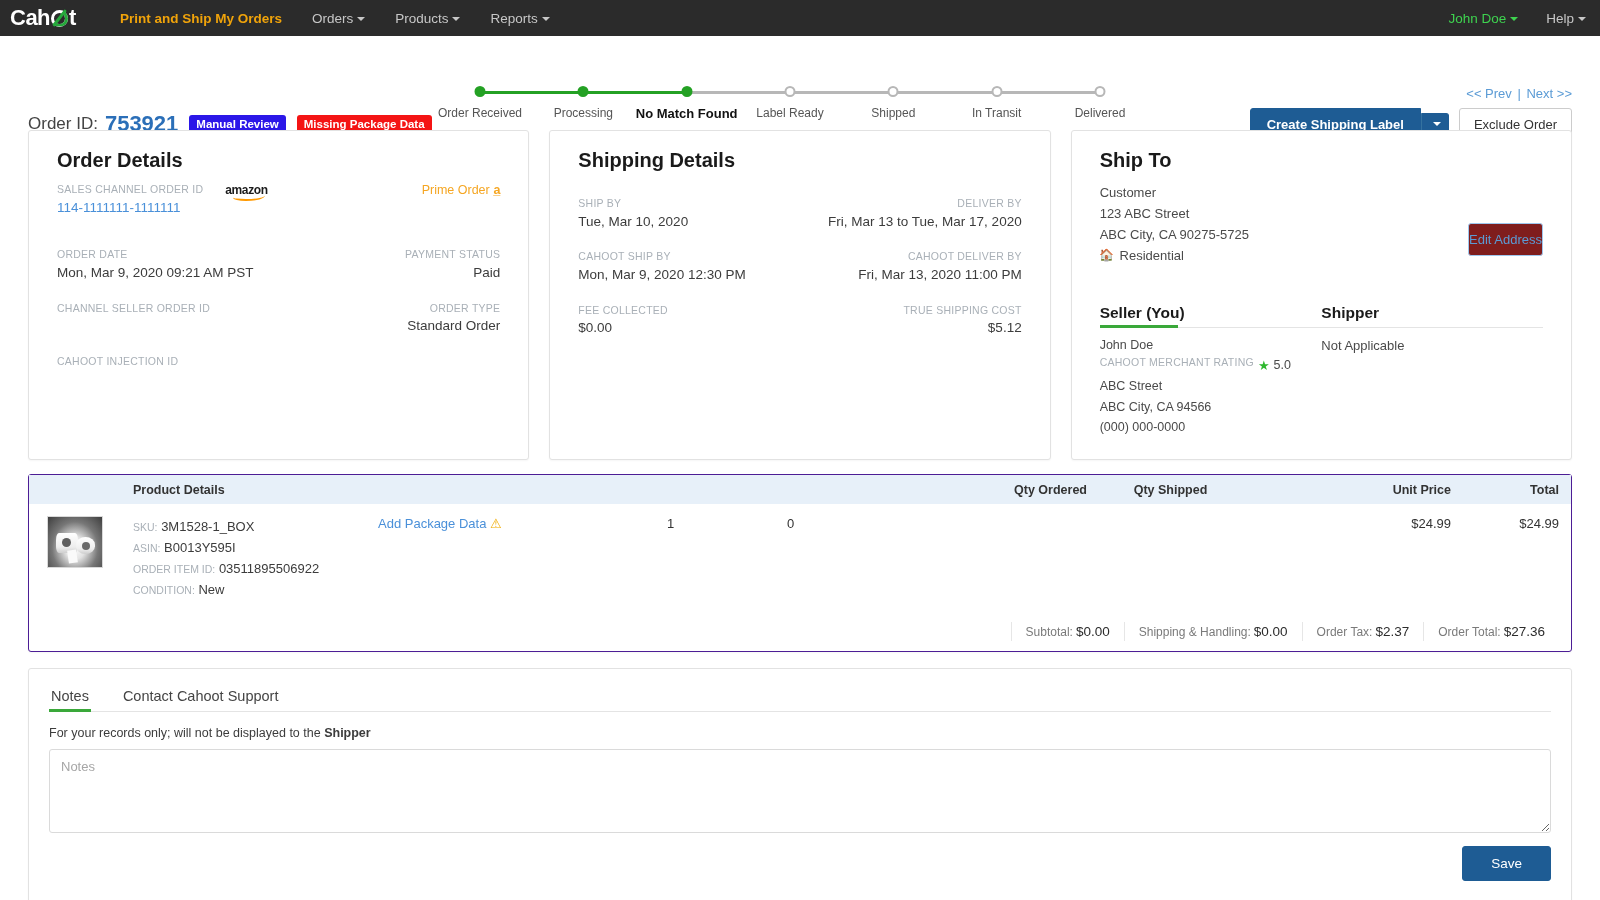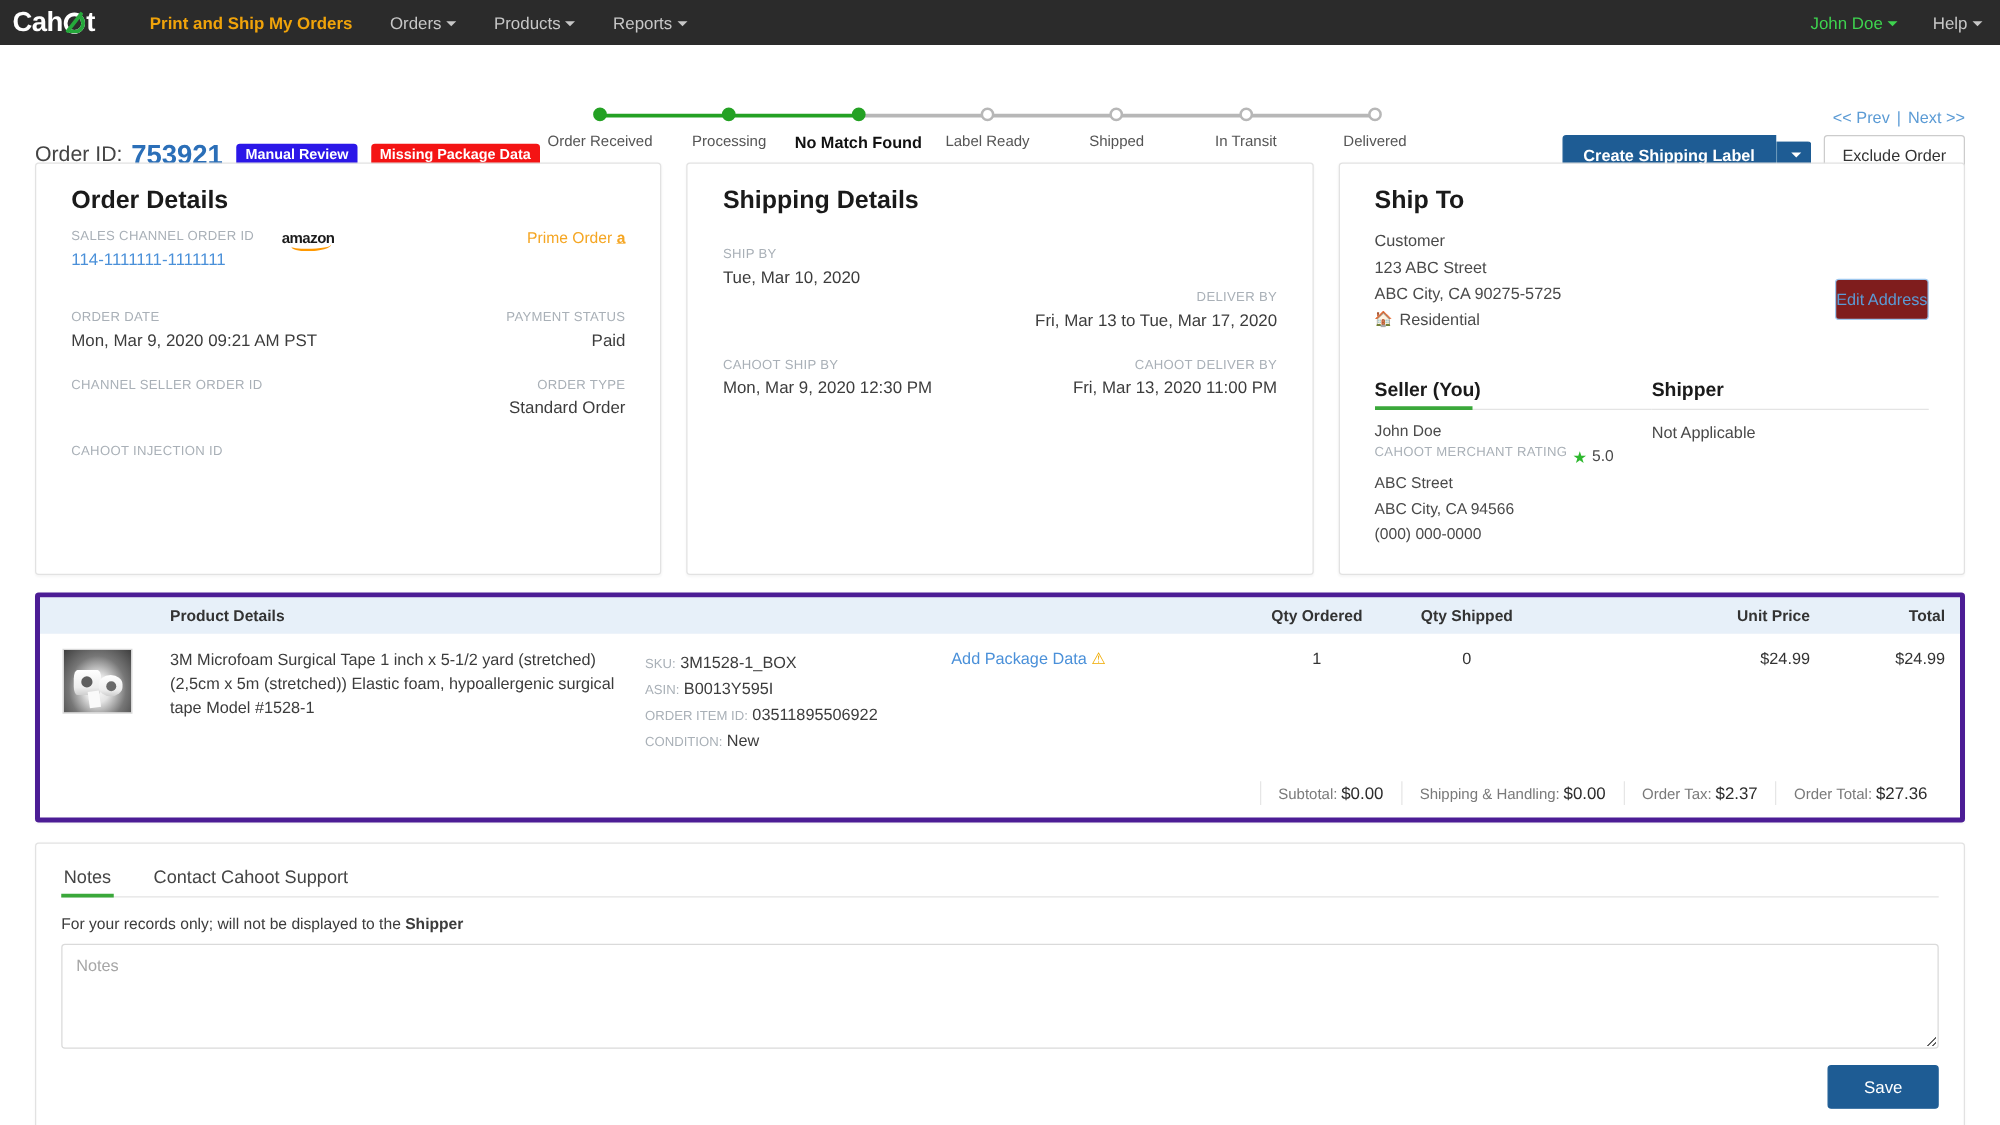--- a/index.html
+++ b/index.html
@@ -212,21 +212,21 @@
   }
   .seller-underline .accent {
     position: absolute; left: 0; bottom: -1px; width: 78px; height: 3px; background: #3aa83a;
   }
   .seller-lines { font-size: 12.5px; color: #4a4a4a; line-height: 1.62; }
   .rating-row { display: flex; align-items: flex-start; gap: 4px; }
   .star { color: #2eb82e; font-size: 13px; }
 
   
   .table-card {
-    border: 4px solid #4c1d95; border-radius: 3px; margin-top: 14px; background: #fff;
+    border: 1px solid #4c1d95; border-radius: 3px; margin-top: 14px; background: #fff;
     box-shadow: 0 1px 2px rgba(0,0,0,0.04);
   }
   .thead {
     background: #e7f0f9; display: flex; align-items: center;
     height: 29px; font-size: 12.5px; font-weight: bold; color: #333;
   }
   .c-img   { width: 104px; flex: none; }
   .c-desc  { width: 380px; flex: none; }
   .c-ids   { width: 245px; flex: none; }
   .c-pkg   { width: 235px; flex: none; }
@@ -443,21 +443,21 @@
           <div class="f-label">CAHOOT INJECTION ID</div>
           <div class="f-value"></div>
         </div>
       </div>
     </div>
 
     <div class="card">
       <h2>Shipping Details</h2>
 
 
-      <div class="row2" style="margin-top:24px;flex-direction:column;">
+      <div class="row2" style="margin-top:24px;">
         <div class="lcol">
           <div class="f-label">SHIP BY</div>
           <div class="f-value">Tue, Mar 10, 2020</div>
         </div>
         <div class="rcol">
           <div class="f-label">DELIVER BY</div>
           <div class="f-value">Fri, Mar 13 to Tue, Mar 17, 2020</div>
         </div>
       </div>
 
@@ -465,20 +465,30 @@
         <div class="lcol">
           <div class="f-label">CAHOOT SHIP BY</div>
           <div class="f-value">Mon, Mar 9, 2020 12:30 PM</div>
         </div>
         <div class="rcol">
           <div class="f-label">CAHOOT DELIVER BY</div>
           <div class="f-value">Fri, Mar 13, 2020 11:00 PM</div>
         </div>
       </div>
 
+      <div class="row2" style="margin-top:18px;">
+        <div class="lcol">
+          <div class="f-label">FEE COLLECTED</div>
+          <div class="f-value">$0.00</div>
+        </div>
+        <div class="rcol">
+          <div class="f-label">TRUE SHIPPING COST</div>
+          <div class="f-value">$5.12</div>
+        </div>
+      </div>
     </div>
 
     <div class="card">
       <h2>Ship To</h2>
       <div class="shipto-addr">
         <div>Customer</div>
         <div>123 ABC Street</div>
         <div>ABC City, CA 90275-5725</div>
         <div style="display:flex; align-items:center; gap:5px;">
           <span style="font-size:12px;">🏠</span>
@@ -529,23 +539,20 @@
     </div>
 
     <div class="trow">
       <div class="c-img">
         <div class="prod-thumb">
           <span class="roll1"></span>
             <span class="tail"></span>
             <span class="roll2"></span>
         </div>
       </div>
-      <div class="c-desc">
-        <div class="prod-desc">3M Microfoam Surgical Tape 1 inch x 5-1/2 yard (stretched) (2,5cm x 5m (stretched)) Elastic foam, hypoallergenic surgical tape Model #1528-1</div>
-      </div>
       <div class="c-ids">
         <div class="idline">
           <span class="k">SKU:</span>
           <span>3M1528-1_BOX</span>
         </div>
         <div class="idline">
           <span class="k">ASIN:</span>
           <span>B0013Y595I</span>
         </div>
         <div class="idline">

